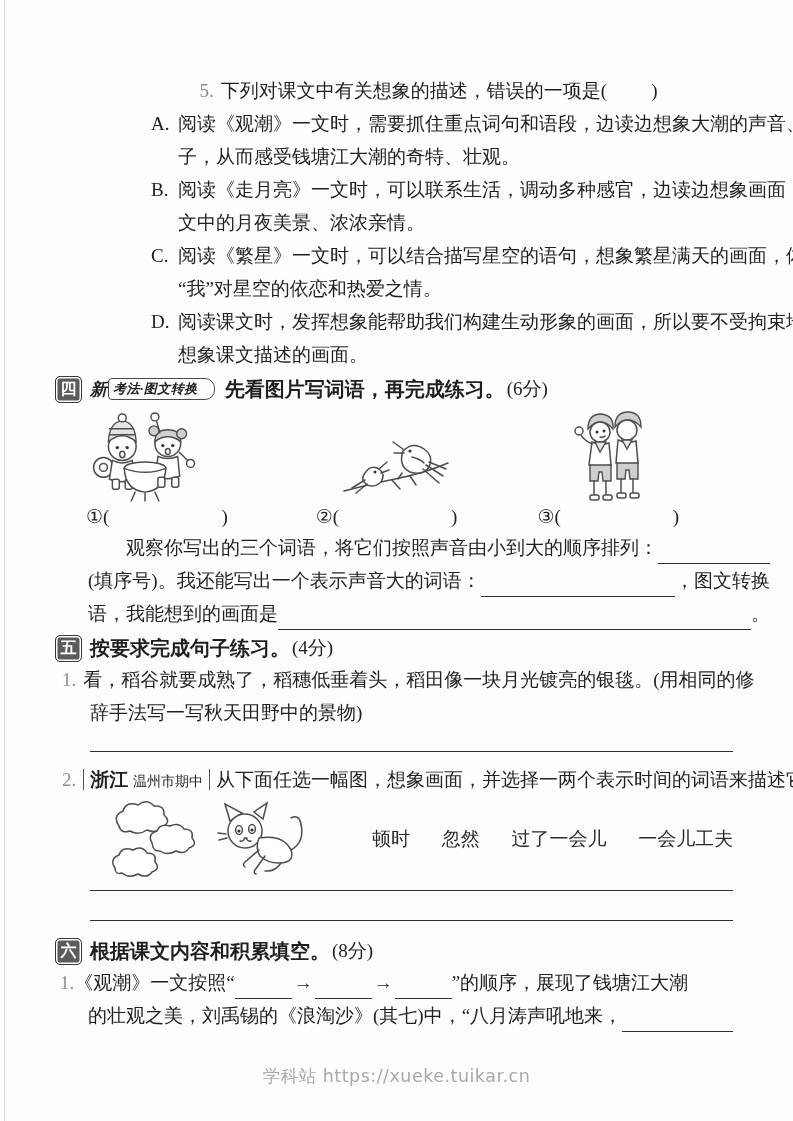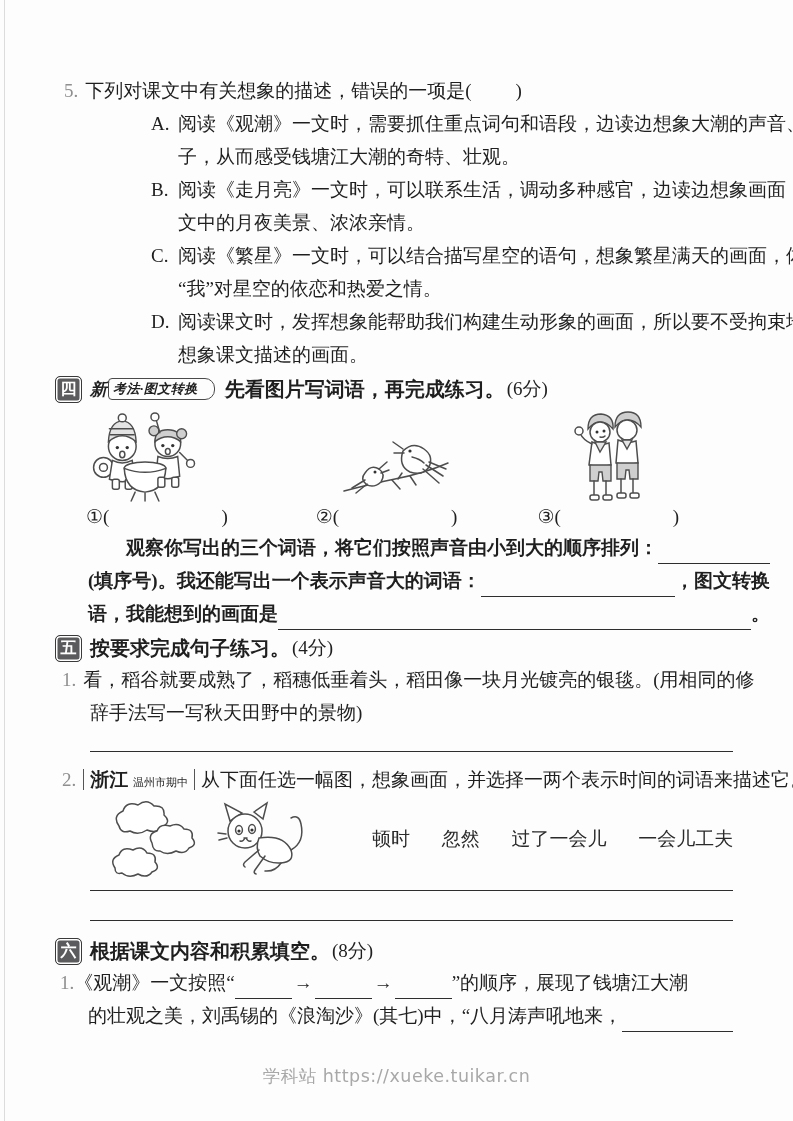--- a/index.html
+++ b/index.html
@@ -15,21 +15,21 @@
     box-sizing:border-box;
     padding-top:74px;
   }
   .page::before{
     content:"";position:absolute;left:4px;top:0;bottom:0;width:1px;background:#dcdcdc;
   }
   .line{white-space:nowrap;line-height:33px;height:33px;}
   .gray-num{color:#8f8f8f;margin-right:7px;}
   
   .q5{margin-left:64px;}
-  .q5-stem{line-height:33px;height:33px;white-space:nowrap;}
+  .q5-stem{line-height:33px;height:33px;white-space:nowrap;text-align:center;}
   .paren-gap{display:inline-block;width:44px;}
   .options{margin-left:87px;}
   .opt-label{display:inline-block;width:27px;}
   .opt .cont{margin-left:27px;}
   
   .sec-header{display:flex;align-items:center;margin-left:55px;height:30px;}
   .sec-badge{
     width:25px;height:25px;flex:0 0 25px;
     background:#5b5b5d;color:#ffffff;border:1px solid #3a3a3a;border-radius:5px;
     display:flex;align-items:center;justify-content:center;
@@ -47,35 +47,35 @@
   }
   .tag-pill .kf{font-style:italic;}
   
   .pics-row{position:relative;height:96px;margin-top:3px;}
   .pics-row svg{position:absolute;}
   .blank-row{display:flex;height:28px;line-height:28px;margin-top:0;}
   .blank-item{white-space:nowrap;}
   .bracket-gap{display:inline-block;width:112px;}
   
   .s4p{margin-left:88px;width:682px;}
-  .s4p .fl{display:flex;align-items:flex-end;line-height:33px;height:33px;white-space:nowrap;font-weight:bold;}
+  .s4p .fl{display:flex;align-items:flex-end;line-height:33px;height:33px;white-space:nowrap;}
   .indent{display:inline-block;width:38px;}
   .blank{display:inline-block;border-bottom:1.5px solid #2e2e2e;height:24px;}
   .blank.grow{flex:1 1 auto;}
   
   .ansline{margin-left:90px;width:643px;border-bottom:1.6px solid #2e2e2e;height:0;}
   
   .item{margin-left:62px;}
   .item .cont{margin-left:28px;}
   .tag-exam{
     border-left:1.5px solid #555;border-right:1.5px solid #555;
     padding:0 6px;margin-right:6px;
   }
   .tag-exam .region{font-weight:bold;}
-  .tag-exam .exam{font-size:11px;}
+  .tag-exam .exam{font-size:14px;}
   .row2{position:relative;height:90px;}
   .row2 svg{position:absolute;}
   .wordbank{position:absolute;left:372px;top:30px;white-space:nowrap;font-size:19px;color:#2a2a2a;}
   .wordbank .word{margin-right:27px;}
   .wordbank .word:last-child{margin-right:0;}
   
   .s6l{margin-left:60px;display:flex;align-items:flex-end;line-height:33px;height:33px;white-space:nowrap;}
   .s6l.cont2{margin-left:88px;width:645px;}
   .s6l.cont3{margin-left:88px;}
   .sm-blank{width:57px;}

